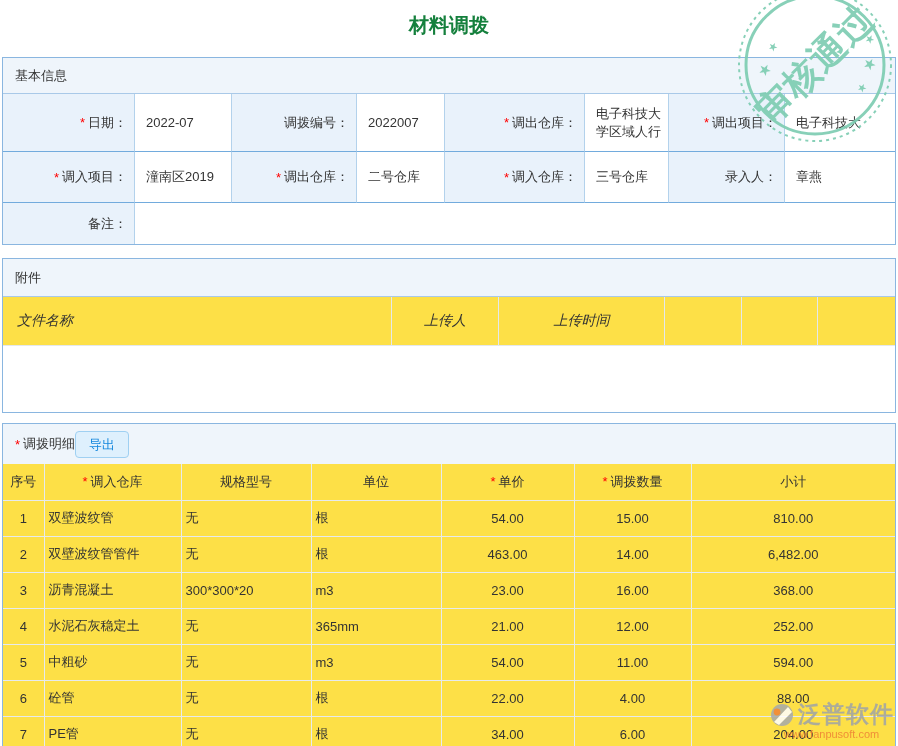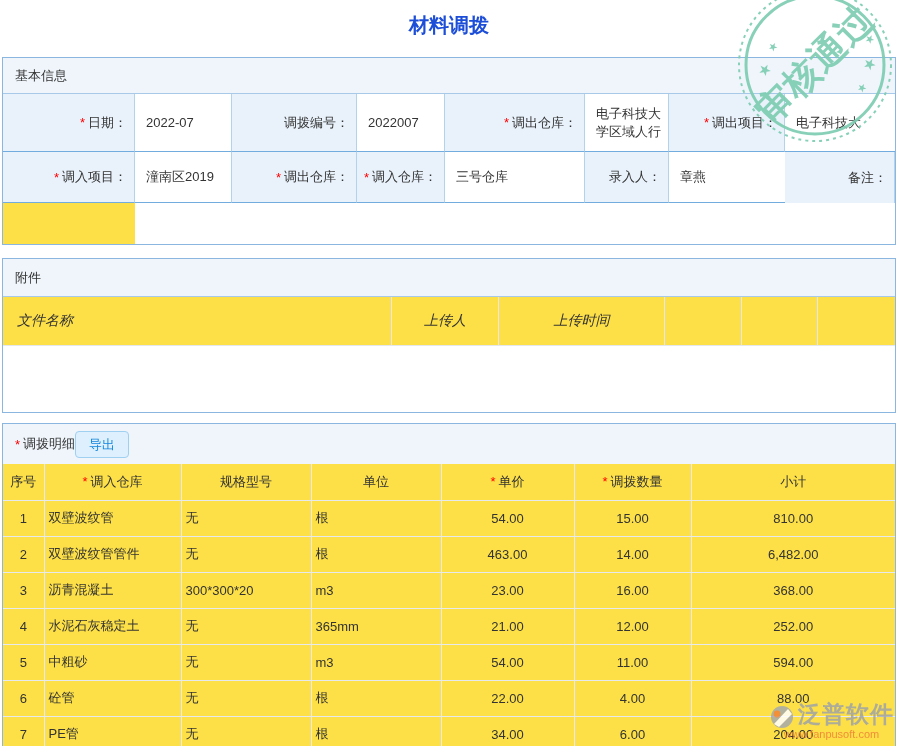--- a/index.html
+++ b/index.html
@@ -4,21 +4,21 @@
 <style>
   * { box-sizing: border-box; }
   html,body { margin:0; padding:0; }
   body {
     width:898px; height:746px; overflow:hidden; position:relative;
     background:#fff; color:#333;
     font-family:"Liberation Sans","DejaVu Sans",sans-serif;
   }
   .page-title {
     margin:11px 12px 0; text-align:center;
-    font-size:20px; font-weight:bold; color:#1d4ed8; line-height:28px;font-family:Liberation Serif, serif;
+    font-size:20px; font-weight:bold; color:#15803d; line-height:28px;font-family:Liberation Serif, serif;
   }
   .panel { margin:0 2px; border:1px solid #8ab6e0; background:#fde047; }
   .panel-basic  { margin-top:18px; }
   .panel-attach { margin-top:13px; }
   .panel-detail { margin-top:10px; }
   .panel-head {
     background:#eff5fb; border-bottom:1px solid #a9c9e8;
     font-size:13px; color:#333;
     display:flex; align-items:center;
     height:36px; padding:0 12px;
@@ -83,21 +83,21 @@
   .stamp {
     position:absolute; top:-24px; right:-6px; width:178px; height:178px;
     opacity:0.92; pointer-events:none; z-index:5;
   }
 
   
   .watermark {
     position:absolute; right:4px; bottom:6px; z-index:4;
     opacity:0.85; text-align:center; pointer-events:none;
   }
-  .wm-row { display:flex; align-items:flex-end; justify-content:center; gap:3px; }
+  .wm-row { display:flex; align-items:center; justify-content:center; gap:3px; }
   .wm-brand { font-size:23px; font-weight:bold; color:#9fa3a8; letter-spacing:1px; }
   .wm-url { font-size:11px; color:#ee7f35; margin-top:-2px; }
 </style>
 </head>
 <body>
 
 <h1 class="page-title">材料调拨</h1>
 
 <svg class="stamp" viewBox="0 0 178 178">
   <circle cx="89" cy="89" r="76" fill="none" stroke="#7ecdb2" stroke-width="2" stroke-dasharray="3 4"></circle>
@@ -142,20 +142,21 @@
 
     <div class="bcell blabel">
         <span class="req" style="visibility: visible;">*</span>
         <span>调入项目：</span>
       </div>
     <div class="bcell bvalue">潼南区2019</div>
     <div class="bcell blabel">
         <span class="req" style="visibility: visible;">*</span>
         <span>调出仓库：</span>
       </div>
+    <div class="bcell bvalue">二号仓库</div>
     <div class="bcell blabel">
         <span class="req" style="visibility: visible;">*</span>
         <span>调入仓库：</span>
       </div>
     <div class="bcell bvalue">三号仓库</div>
     <div class="bcell blabel">
         <span class="req" style="visibility: hidden;">*</span>
         <span>录入人：</span>
       </div>
     <div class="bcell bvalue last-col">章燕</div>

